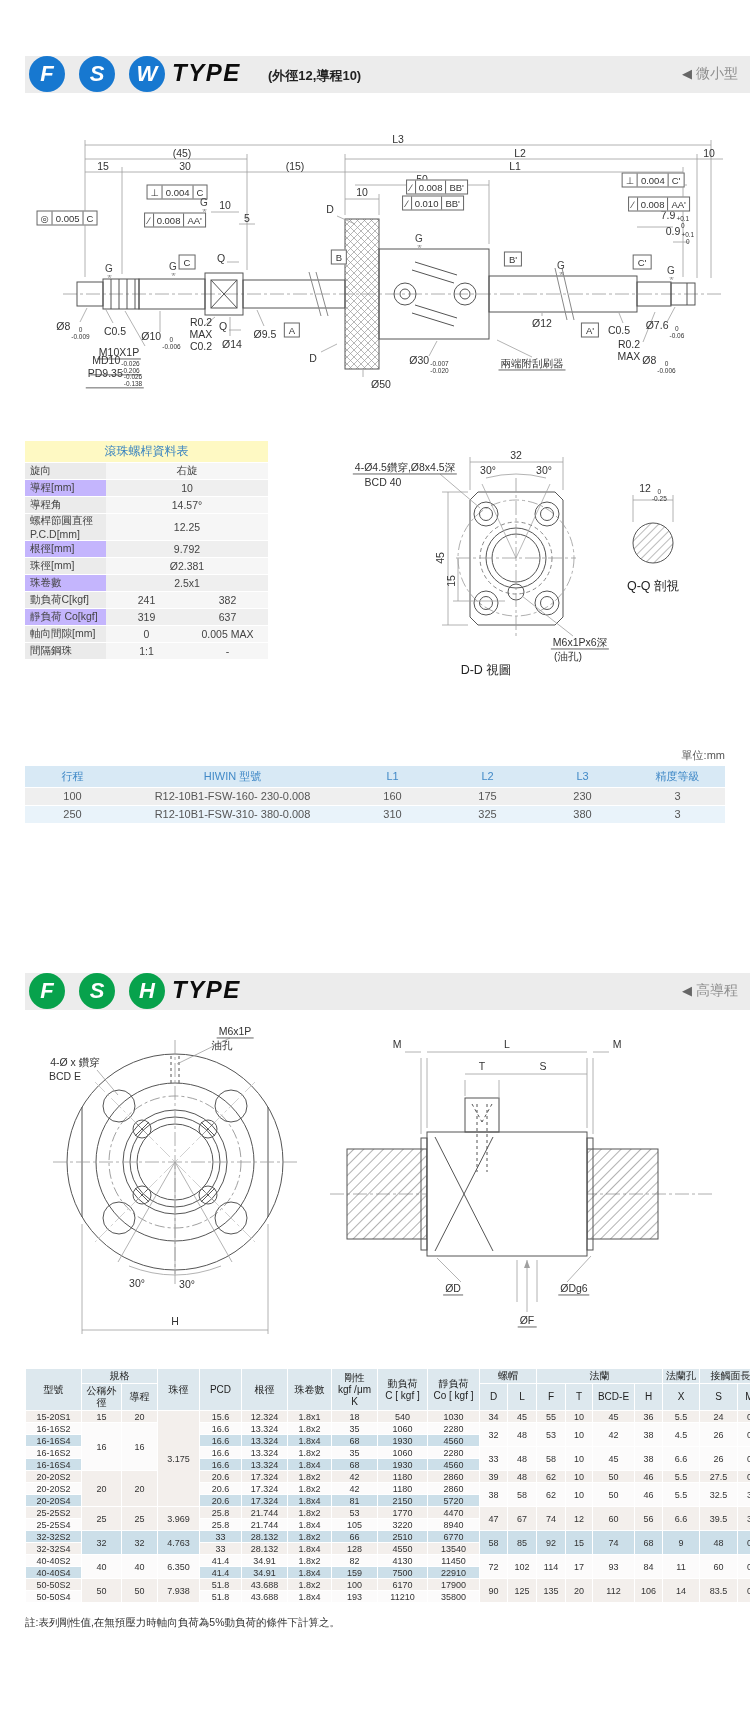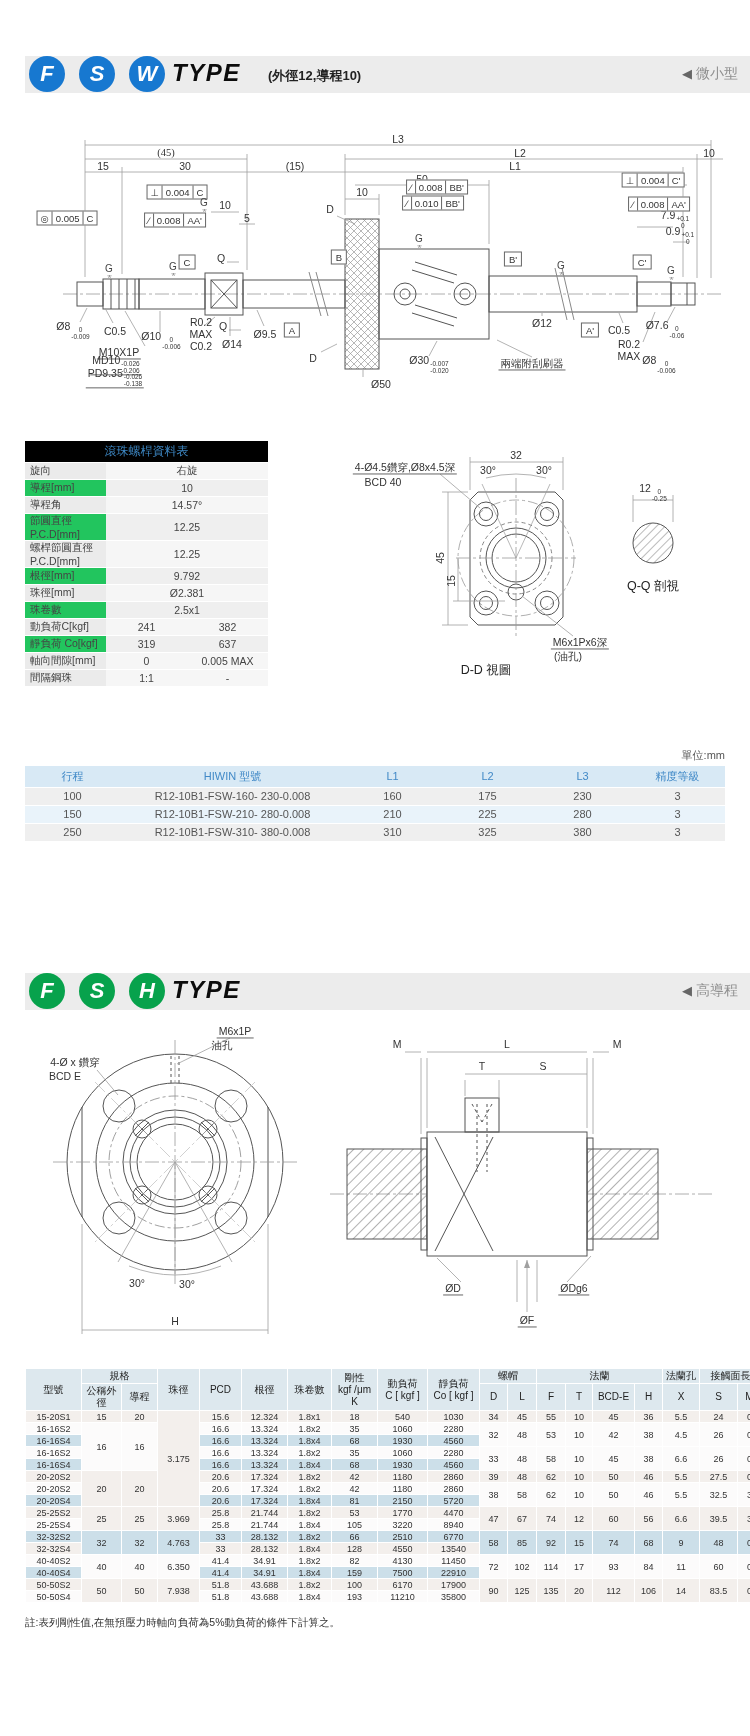--- a/index.html
+++ b/index.html
@@ -32,24 +32,24 @@
   .tolstack i{font-style:normal}
   .gdt{display:inline-flex;border:1px solid #666;background:#fff;font-size:9.5px;line-height:13px}
   .gdt span{padding:0 3px;border-right:1px solid #666}
   .gdt span:last-child{border-right:0}
   .datum{border:1px solid #666;padding:0 4px;background:#fff;font-size:9.5px;line-height:13px}
 
   
   table{border-collapse:collapse}
   .spec{position:absolute;left:25px;top:441px;width:243px;font-size:10.5px;color:#444;table-layout:fixed}
   .spec td{border-bottom:1px solid #fff;height:17px;padding:0 5px}
-  .spec td.title{background:#000000;color:#3c85c0;text-align:center;height:21px;font-size:12px}
+  .spec td.title{background:#fef9c3;color:#3c85c0;text-align:center;height:21px;font-size:12px}
   .spec td.lbl{background:#ebebeb;width:131px}
   .spec td.val{background:#f6f6f6;text-align:center}
-  .spec tr.alt td.lbl{background:#22c55e}
+  .spec tr.alt td.lbl{background:#c4b5fd}
   .spec tr.alt td.val{background:#efefef}
 
   .unit-label{position:absolute;left:25px;top:748px;width:700px;text-align:right;font-size:11px;color:#555}
 
   
   .stroke{position:absolute;left:25px;top:766px;width:700px;font-size:11px;color:#555;table-layout:fixed}
   .stroke th{background:#d8e9f5;color:#4189c7;font-weight:normal;height:21px;border-bottom:1px solid #fff}
   .stroke td{height:18px;text-align:center;border-bottom:1px solid #fff}
   .stroke tbody tr:nth-child(odd) td{background:#efefef}
   .stroke tbody tr:nth-child(even) td{background:#e9f3fa}
@@ -161,21 +161,21 @@
       <line x1="594" y1="201" x2="598" y2="211"></line>
       <line x1="650" y1="195" x2="642" y2="210"></line>
       <line x1="630" y1="200" x2="618" y2="230"></line>
       <line x1="312" y1="104" x2="330" y2="112"></line>
       <line x1="296" y1="240" x2="312" y2="232"></line>
       <line x1="202" y1="150" x2="214" y2="150"></line>
       <line x1="204" y1="218" x2="216" y2="218"></line>
     </g>
   </svg>
 <div class="dlabel" style="left: 373px; top: 27px;"><span>L3</span></div>
-    <div class="dlabel" style="left: 141px; top: 41px; font-family: Liberation Serif, serif;"><span>(45)</span></div>
+    <div class="dlabel" style="left: 157px; top: 41px;"><span>(45)</span></div>
     <div class="dlabel" style="left: 495px; top: 41px;"><span>L2</span></div>
     <div class="dlabel" style="left: 684px; top: 41px;"><span>10</span></div>
     <div class="dlabel" style="left: 78px; top: 54px;"><span>15</span></div>
     <div class="dlabel" style="left: 160px; top: 54px;"><span>30</span></div>
     <div class="dlabel" style="left: 270px; top: 54px;"><span>(15)</span></div>
     <div class="dlabel" style="left: 490px; top: 54px;"><span>L1</span></div>
     <div class="dlabel" style="left: 397px; top: 67px;"><span>50</span></div>
     <div class="dlabel" style="left: 654px; top: 66px;"><span>5</span></div>
     <div class="dlabel" style="left: 337px; top: 80px;"><span>10</span></div>
     <div class="dlabel" style="left: 200px; top: 93px;"><span>10</span></div>
@@ -236,24 +236,20 @@
         <td class="lbl">旋向</td>
         <td colspan="2" class="val">右旋</td>
       </tr>
       <tr class="alt">
         <td class="lbl">導程[mm]</td>
         <td colspan="2" class="val">10</td>
       </tr>
       <tr>
         <td class="lbl">導程角</td>
         <td colspan="2" class="val">14.57°</td>
-      </tr>
-      <tr class="alt">
-        <td class="lbl">節圓直徑P.C.D[mm]</td>
-        <td colspan="2" class="val">12.25</td>
       </tr>
       <tr>
         <td class="lbl">螺桿節圓直徑P.C.D[mm]</td>
         <td colspan="2" class="val">12.25</td>
       </tr>
       <tr class="alt">
         <td class="lbl">根徑[mm]</td>
         <td colspan="2" class="val">9.792</td>
       </tr>
       <tr>
@@ -367,28 +363,20 @@
         <th>精度等級</th>
       </tr>
     </thead>
   <tbody>
       <tr>
         <td>100</td>
         <td>R12-10B1-FSW-160- 230-0.008</td>
         <td>160</td>
         <td>175</td>
         <td>230</td>
-        <td>3</td>
-      </tr>
-      <tr>
-        <td>150</td>
-        <td>R12-10B1-FSW-210- 280-0.008</td>
-        <td>210</td>
-        <td>225</td>
-        <td>280</td>
         <td>3</td>
       </tr>
       <tr>
         <td>250</td>
         <td>R12-10B1-FSW-310- 380-0.008</td>
         <td>310</td>
         <td>325</td>
         <td>380</td>
         <td>3</td>
       </tr>

